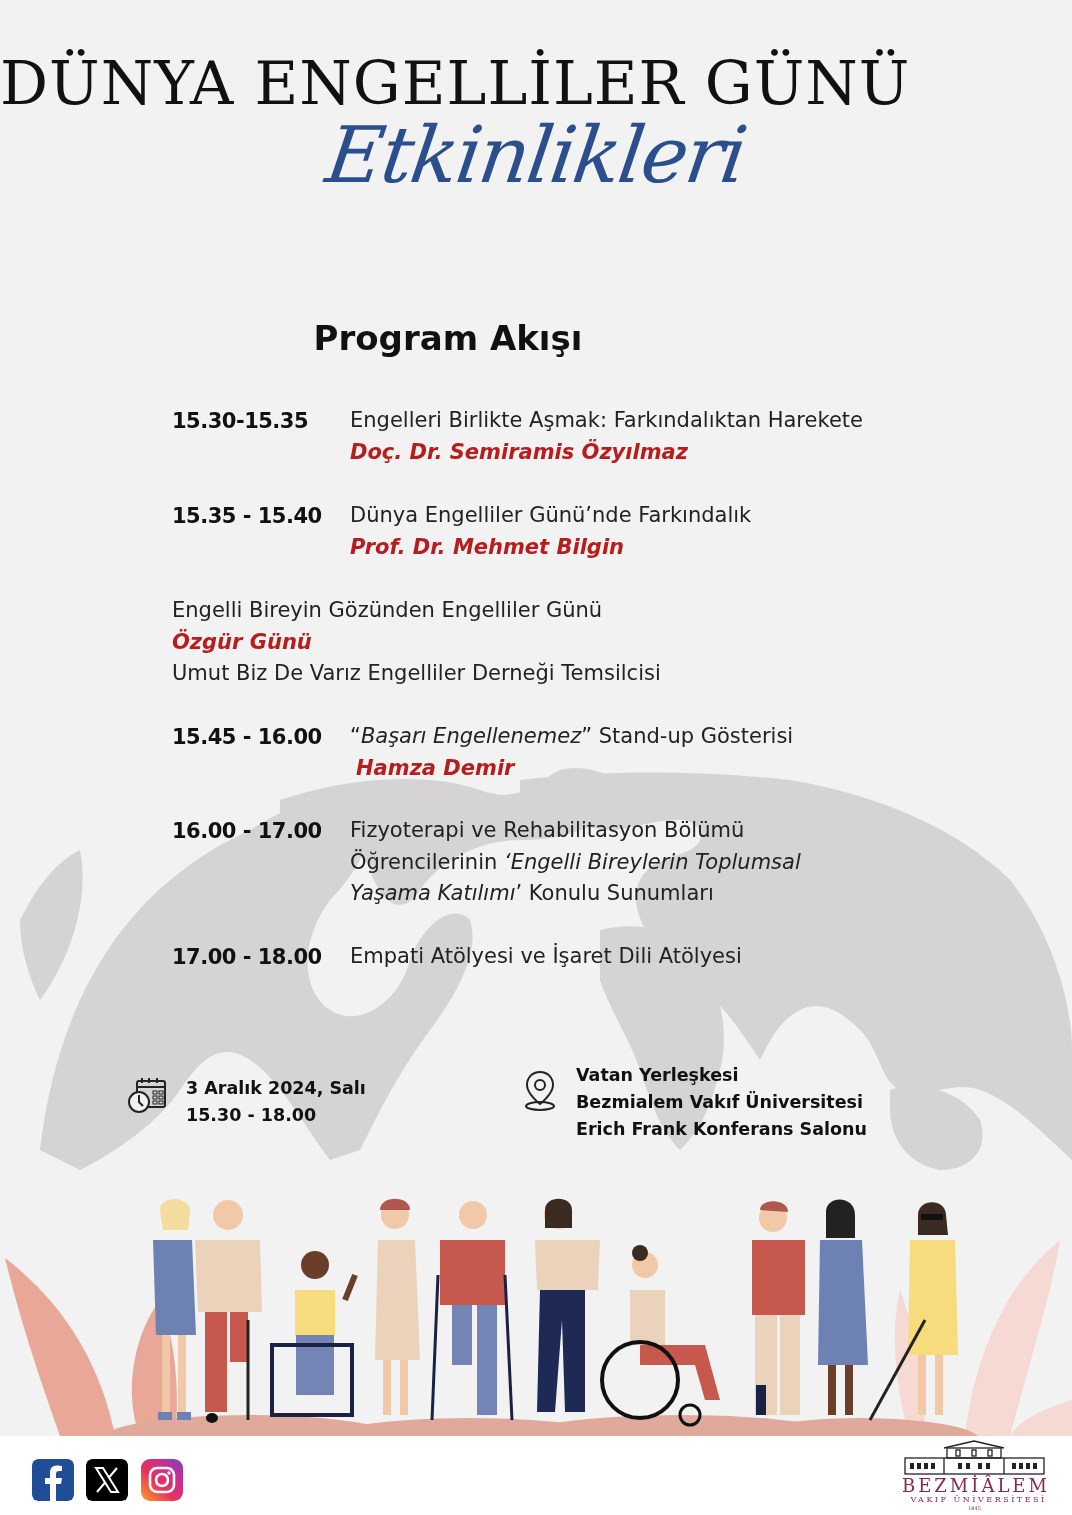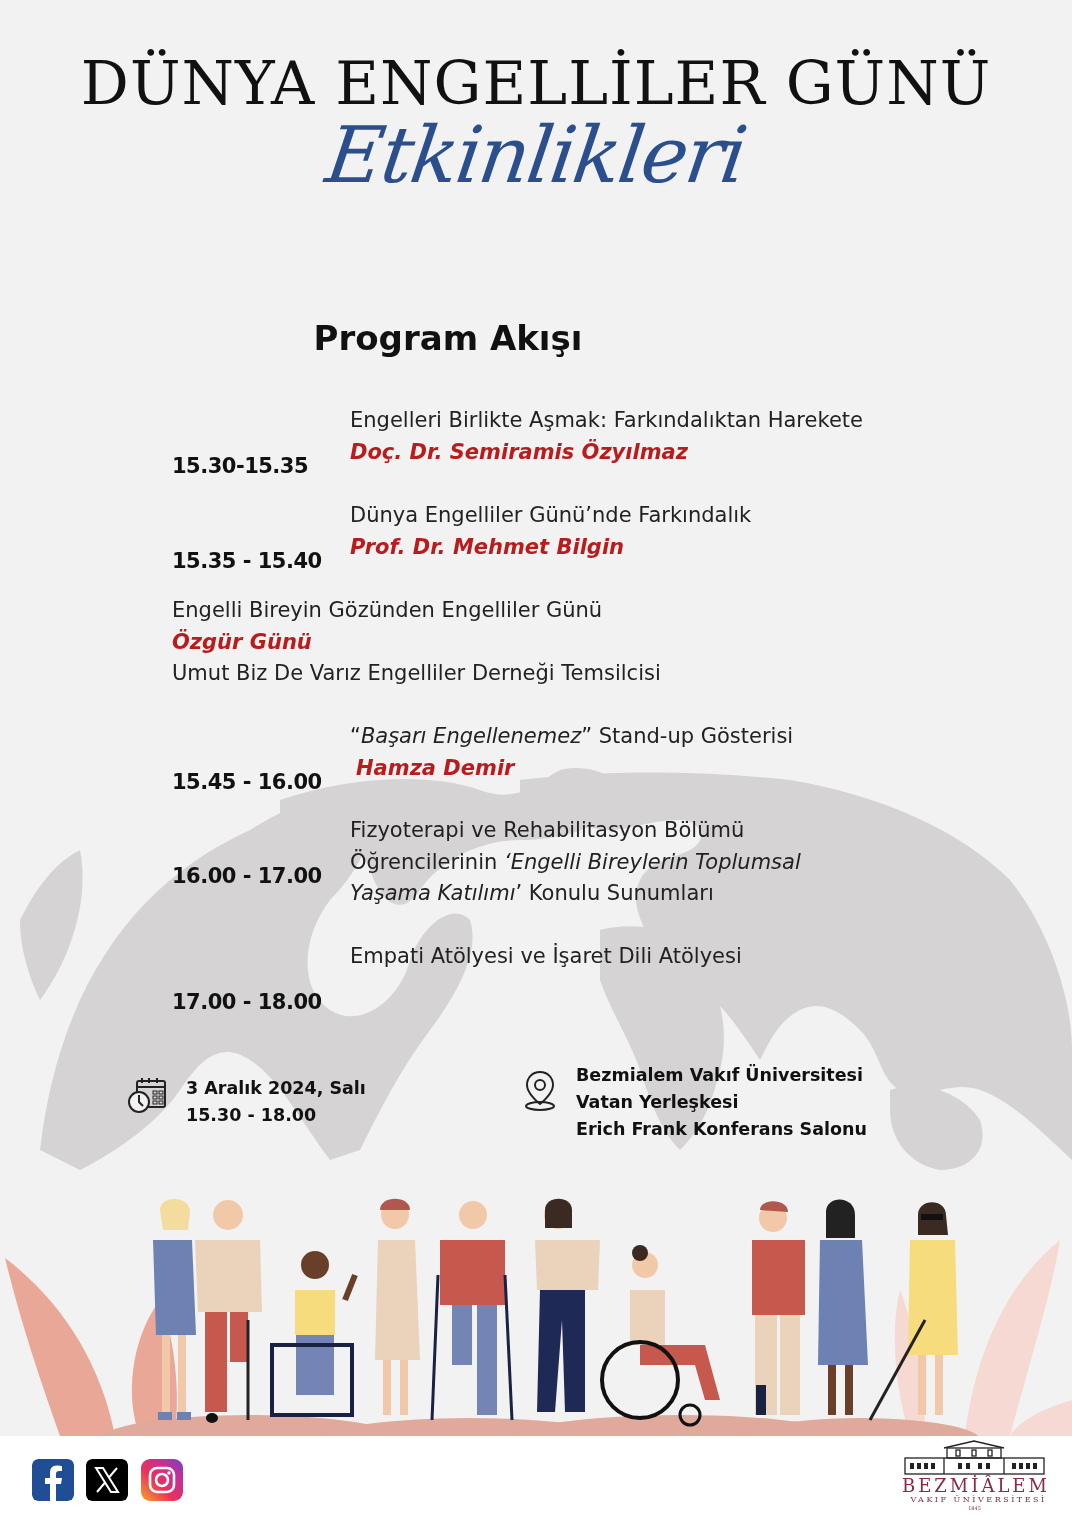--- a/index.html
+++ b/index.html
@@ -2,32 +2,32 @@
 <html><head>
 <meta charset="utf-8">
 <style>
   * { margin:0; padding:0; box-sizing:border-box; }
   html, body { width:1072px; height:1515px; overflow:hidden; }
   body { background:#f2f2f2; font-family:"DejaVu Sans", sans-serif; color:#111; position:relative; }
   .poster { position:absolute; left:0; top:0; width:1072px; height:1436px; background:#f2f2f2; overflow:hidden; }
 
   .globe { position:absolute; left:0; top:0; width:1072px; height:1436px; }
 
-  .title { position:absolute; left:0; top:48px; width:1072px; text-align:center;
+  .title { position:absolute; left:0; top:48px; width:1072px; 
     font-family:"DejaVu Serif", serif; font-weight:normal; font-size:60px; letter-spacing:1px; color:#111; }
   .subtitle { position:absolute; left:0; top:110px; width:1072px; text-align:center;
     font-family:"DejaVu Serif", serif; font-style:italic; font-size:78px; color:#2a4f8c;
     transform:skewX(-8deg); letter-spacing:-2px; }
 
   .program-title { position:absolute; left:0; top:318px; width:896px; text-align:center;
     font-size:34px; font-weight:bold; color:#111; }
 
   .schedule { position:absolute; left:172px; top:405px; width:800px; }
   .row { display:flex; }
-  .time { width:178px; font-size:21px; font-weight:bold; line-height:32px; letter-spacing:-0.5px;margin-top:45px; }
+  .time { width:178px; font-size:21px; font-weight:bold; line-height:32px; letter-spacing:-0.5px; }
   .desc { font-size:21px; line-height:31.5px; color:#222; }
   .desc .speaker { font-weight:bold; font-style:italic; color:#b91c1c; display:block; }
   .desc .it { font-style:italic; }
   .desc .line { display:block; }
 
   .info { position:absolute; font-size:17.5px; font-weight:bold; line-height:27px; color:#111; }
   .icon-box { position:absolute; }
 
   .footer { position:absolute; left:0; top:1436px; width:1072px; height:79px; background:#ffffff; }
   .social { position:absolute; top:1459px; width:42px; height:42px; border-radius:6px; }
@@ -228,22 +228,22 @@
     <div>3 Aralık 2024, Salı</div>
     <div>15.30 - 18.00</div>
   </div>
 
   <svg class="icon-box" style="left:523px;top:1070px;" width="34" height="42" viewBox="0 0 34 42">
     <path d="M17,2 C9,2 4,8 4,15 C4,24 17,34 17,34 C17,34 30,24 30,15 C30,8 25,2 17,2 Z" fill="none" stroke="#222" stroke-width="2"></path>
     <circle cx="17" cy="15" r="5" fill="none" stroke="#222" stroke-width="2"></circle>
     <ellipse cx="17" cy="36" rx="14" ry="4" fill="none" stroke="#222" stroke-width="2"></ellipse>
   </svg>
   <div class="info" style="left:576px;top:1062px;">
+    <div>Vatan Yerleşkesi</div>
     <div>Bezmialem Vakıf Üniversitesi</div>
-    <div>Vatan Yerleşkesi</div>
     <div>Erich Frank Konferans Salonu</div>
   </div>
 </div>
 
 <div class="footer"></div>
 
 <svg class="social" style="left:32px;" width="42" height="42" viewBox="0 0 42 42">
   <rect width="42" height="42" rx="6" fill="#1f4e96"></rect>
   <path d="M24,42 L24,25 L29,25 L30,19 L24,19 L24,15 C24,13 25,12 27,12 L30,12 L30,7 C29,7 27,6.5 25,6.5 C20,6.5 18,9.5 18,14 L18,19 L13,19 L13,25 L18,25 L18,42 Z" fill="#fff"></path>
 </svg>

